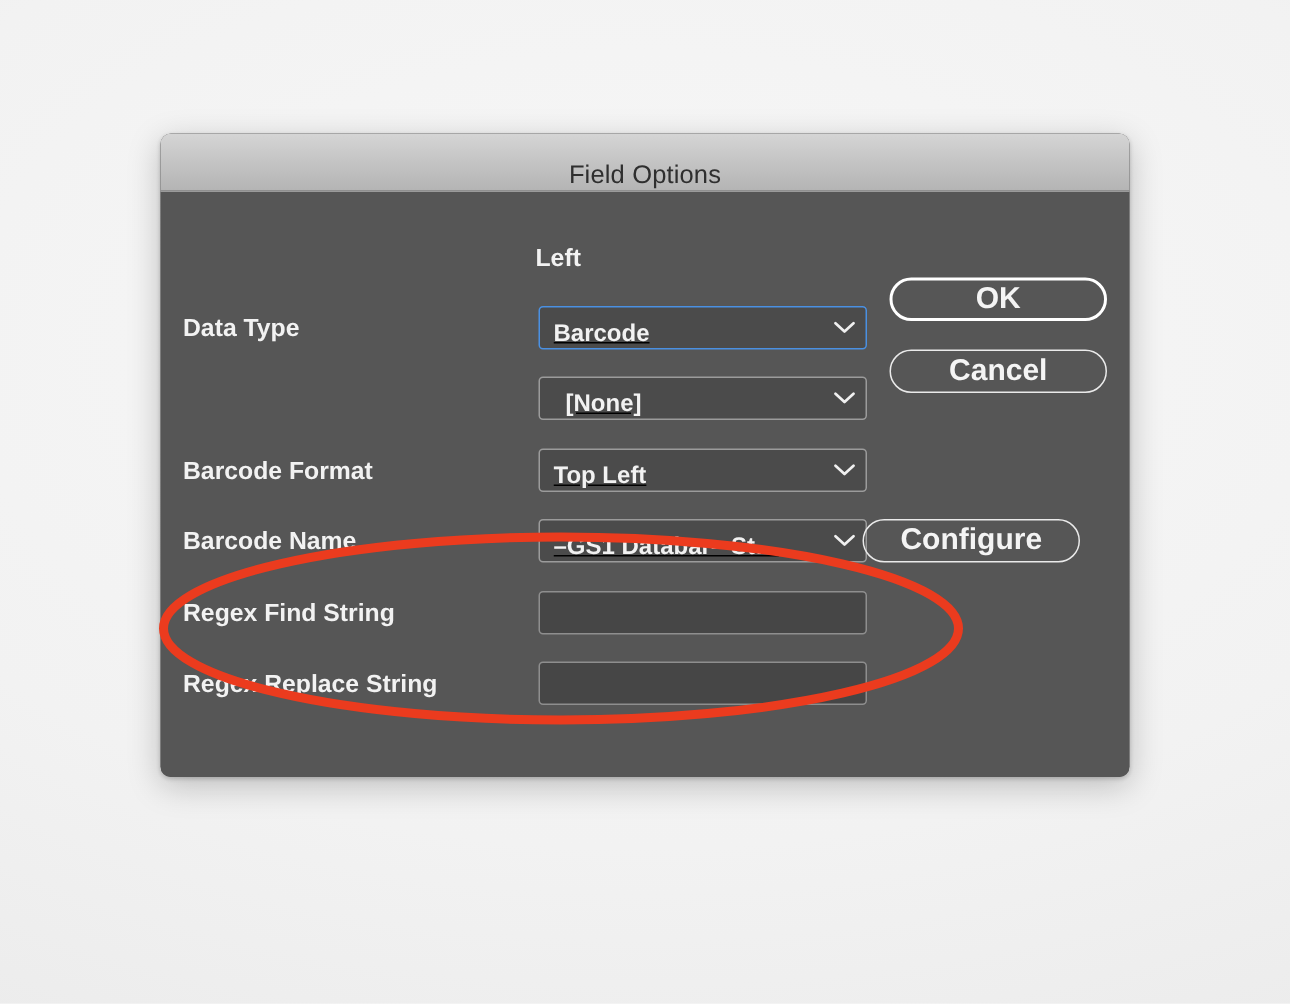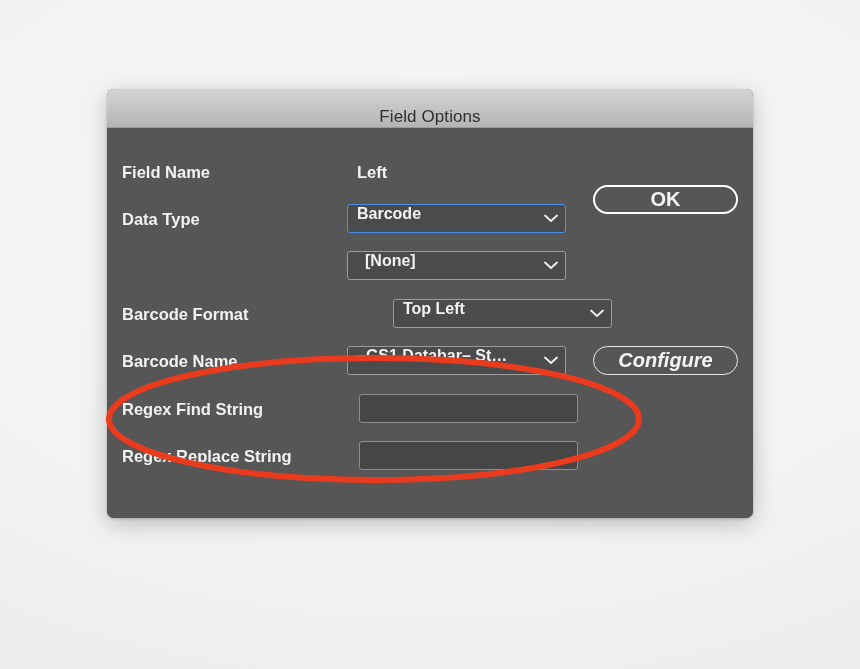--- a/index.html
+++ b/index.html
@@ -83,30 +83,31 @@
     line-height: 30px;
     font-size: 16.5px;
     font-weight: bold;
     color: #f2f2f2;
     white-space: nowrap;
   }
 
   
   .select {
     position: absolute;
-    left: 240px;
+    left: 252px;
     width: 219px;
     height: 29px;
     box-sizing: border-box;
     background: #4b4b4b;
     border: 1px solid #9b9b9b;
     border-radius: 3px;
     display: flex;
-    align-items: flex-start;
+    align-items: flex-end;
     padding: 0 0 0 9px;
+    text-decoration: underline;
   }
   .select.focused {
     border: 1.5px solid #4a90e2;
     background: #4b4b4b;
   }
   .select-text {
     font-size: 16px;
     font-weight: bold;
     color: #f2f2f2;
     white-space: nowrap;
@@ -174,21 +175,20 @@
 
 <div id="dialog">
 
   <div id="titlebar">
     <div id="titlebar-text">Field Options</div>
   </div>
 
   <div id="dialog-body">
 
     <div class="row" style="top:29px;">
-      <div class="row-label">Field Name</div>
       <div class="row-static-value">Left</div>
     </div>
 
     <div class="row" style="top:76px;">
       <div class="row-label">Data Type</div>
       <div class="select focused" style="top:0;">
         <span class="select-text">Barcode</span>
         <span class="chev">
           <svg width="14" height="9" viewBox="0 0 14 9">
               <path d="M1 1.5 L7 7 L13 1.5" fill="none" stroke="#f0f0f0" stroke-width="1.8" stroke-linecap="round" stroke-linejoin="round"></path>
@@ -203,21 +203,21 @@
         <span class="chev">
           <svg width="14" height="9" viewBox="0 0 14 9">
               <path d="M1 1.5 L7 7 L13 1.5" fill="none" stroke="#f0f0f0" stroke-width="1.8" stroke-linecap="round" stroke-linejoin="round"></path>
             </svg>
         </span>
       </div>
     </div>
 
     <div class="row" style="top:171px;">
       <div class="row-label">Barcode Format</div>
-      <div class="select" style="top:0;margin-left:46px;">
+      <div class="select" style="top:0;">
         <span class="select-text">Top Left</span>
         <span class="chev">
           <svg width="14" height="9" viewBox="0 0 14 9">
               <path d="M1 1.5 L7 7 L13 1.5" fill="none" stroke="#f0f0f0" stroke-width="1.8" stroke-linecap="round" stroke-linejoin="round"></path>
             </svg>
         </span>
       </div>
     </div>
 
     <div class="row" style="top:218px;">
@@ -236,20 +236,21 @@
       <div class="row-label">Regex Find String</div>
       <div class="textinput" style="top:0;"></div>
     </div>
 
     <div class="row" style="top:313px;">
       <div class="row-label">Regex Replace String</div>
       <div class="textinput" style="top:0;"></div>
     </div>
 
     <button class="btn default" style="left:486px; top:57px; width:145px;">OK</button>
-    <button class="btn" style="left:486px; top:218px; width:145px;font-style:italic;">Configure</button>
+    <button class="btn" style="left:486px; top:105px; width:145px;">Cancel</button>
+    <button class="btn" style="left:468px; top:218px; width:145px;">Configure</button>
 
   </div>
 </div>
 
 <svg id="annotation" viewBox="0 0 860 669">
   <ellipse cx="374" cy="419" rx="265" ry="61" fill="none" stroke="#eb3b1e" stroke-width="6"></ellipse>
 </svg>
 
 </body></html>

